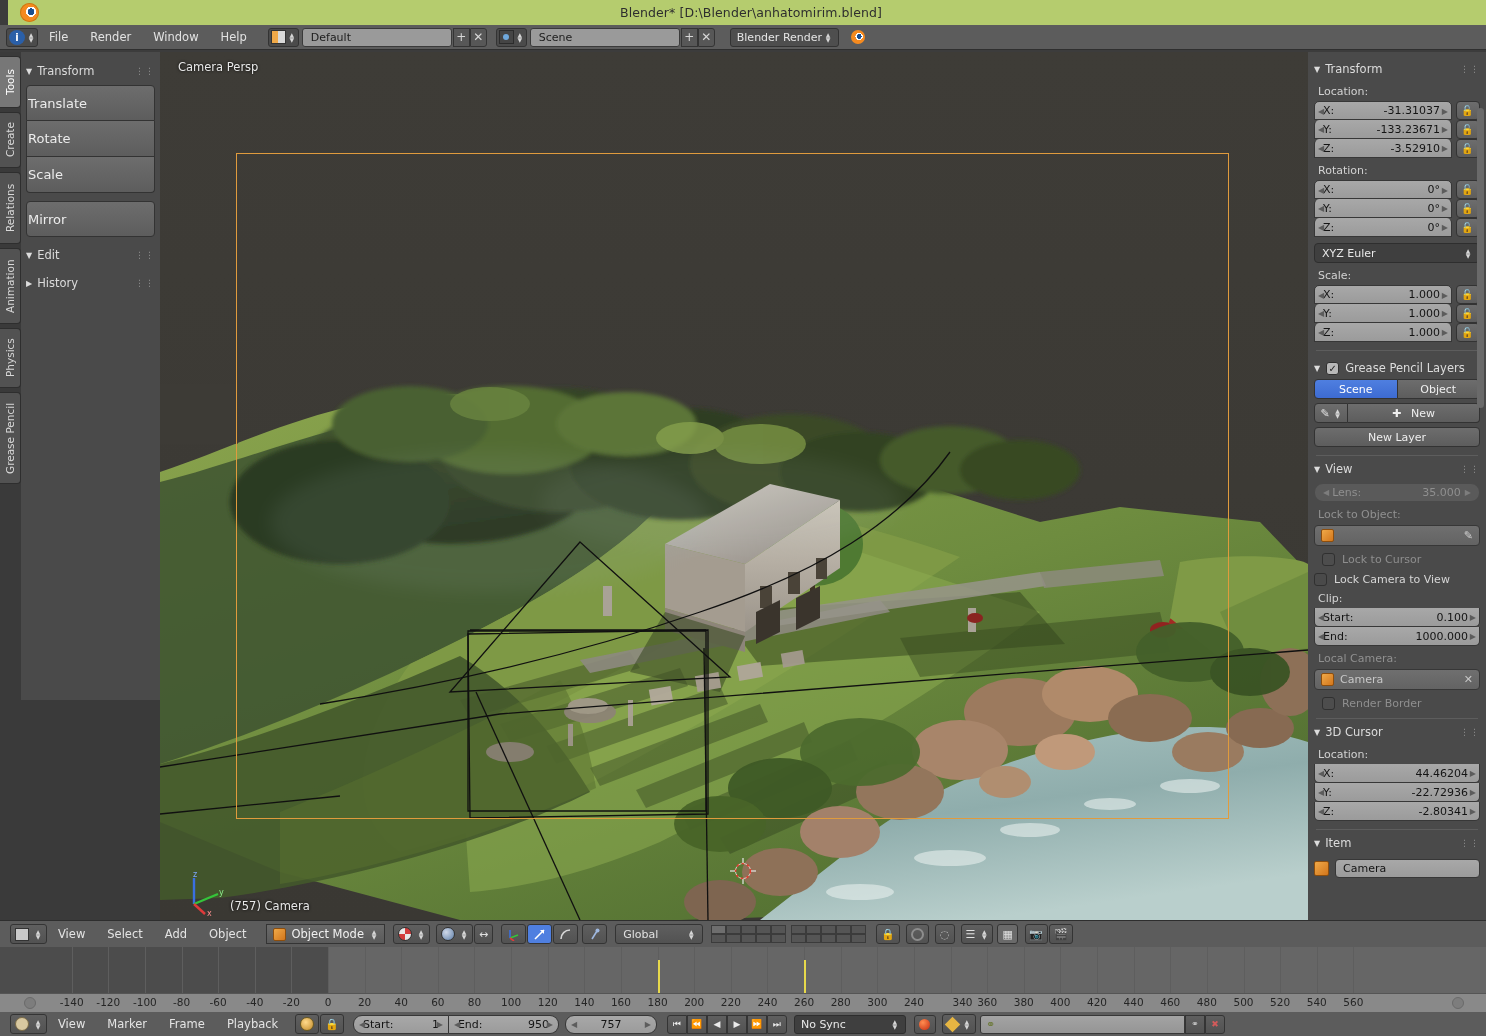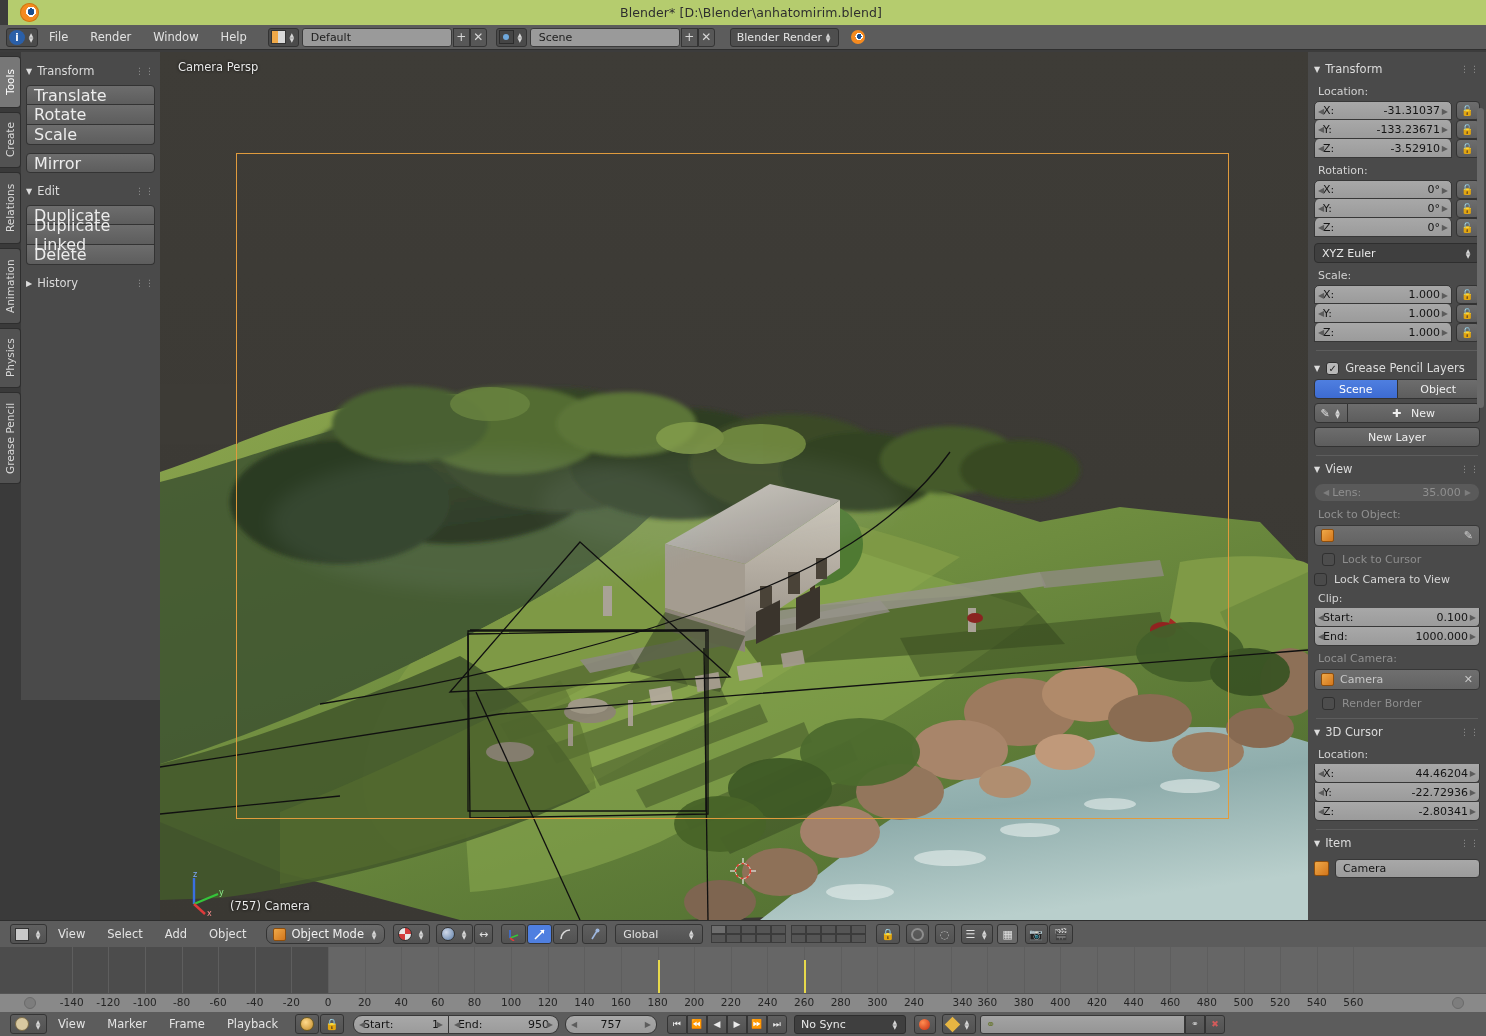--- a/index.html
+++ b/index.html
@@ -103,23 +103,23 @@
     position:absolute; left:0; top:700px; width:160px; height:220px; background:#3a3a3a;
   }
   .paneltitle {
     display:flex; align-items:center; color:#dcdcdc; font-size:11.5px;
     height:20px; margin-top:3px;
   }
   .paneltitle .tri { margin-right:5px; font-size:8px; }
   .paneltitle .grip { margin-left:auto; font-size:9px; color:#888; letter-spacing:1px; }
   .btngroup { margin:4px 0 8px 0; }
   .tbtn {
-    height:20px; background:linear-gradient(#6d6d6d,#5d5d5d);
-    border:1px solid #333; color:#ececec; font-size:16px;
-    display:flex; align-items:center; padding-left:7px; cursor:default;
+    height:36px; background:linear-gradient(#6d6d6d,#5d5d5d);
+    border:1px solid #333; color:#ececec; font-size:13px;
+    display:flex; align-items:center; padding-left:1px; cursor:default;
   }
   .btngroup .tbtn:first-child { border-radius:4px 4px 0 0; }
   .btngroup .tbtn:last-child  { border-radius:0 0 4px 4px; border-top:none;}
   .btngroup .tbtn:only-child  { border-radius:4px; border-top:1px solid #333;}
   .btngroup .tbtn:not(:first-child) { border-top:none; }
 
   
   #rightpanel {
     position:absolute; left:1308px; top:52px; width:178px; height:868px;
     background:#4a4a4a; padding:4px 6px 0 6px; overflow:hidden;
@@ -194,21 +194,21 @@
     background:#5c5c5c; display:flex; align-items:center; border-top:1px solid #2e2e2e;
   }
   .hbtn {
     height:20px; background:linear-gradient(#5f5f5f,#525252); border:1px solid #343434;
     border-radius:3px; display:flex; align-items:center; justify-content:center;
     padding:0 4px; margin-left:4px; color:#e0e0e0; font-size:11px; gap:3px;
   }
   .hmenu { padding:0 11px; font-size:11.5px; color:#e4e4e4; }
   .modebox {
     height:20px; background:linear-gradient(#6a6a6a,#5a5a5a); border:1px solid #343434;
-    border-radius:7px; display:flex; align-items:center; gap:6px; padding:0 6px;
+    border-radius:0; display:flex; align-items:center; gap:6px; padding:0 6px;
     margin-left:8px; font-size:11.5px; color:#f0f0f0; min-width:115px;
   }
   .layergrid { display:flex; margin-left:8px; }
   .layergrid .col { display:flex; flex-direction:column; }
   .lcell { width:15px; height:9px; background:#555; border:1px solid #3b3b3b; }
   .lcell.on { background:#6e6e6e; }
   .lcell .dot { width:4px;height:4px;background:#f0a948;border-radius:50%;margin:1px auto 0;}
 
   
   #timeline {
@@ -344,25 +344,20 @@
     <div class="tbtn">Scale</div>
   </div>
   <div class="btngroup">
     <div class="tbtn" style="border-radius:4px;border-top:1px solid #333;">Mirror</div>
   </div>
 
   <div class="paneltitle">
     <span class="tri">▼</span>
     <span>Edit</span>
     <span class="grip">⋮⋮</span>
-  </div>
-  <div class="btngroup">
-    <div class="tbtn">Duplicate</div>
-    <div class="tbtn">Duplicate Linked</div>
-    <div class="tbtn">Delete</div>
   </div>
 
   <div class="paneltitle" style="margin-top:8px;">
     <span class="tri">▶</span>
     <span>History</span>
     <span class="grip">⋮⋮</span>
   </div>
 </div>
 <div id="leftbottomfill"></div>
 

